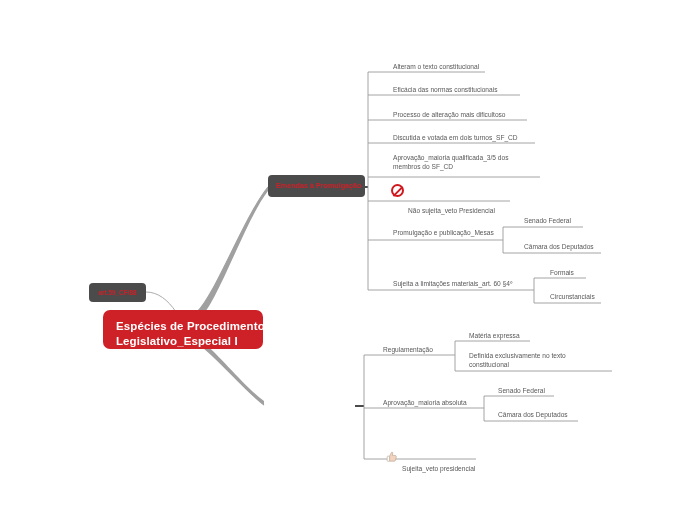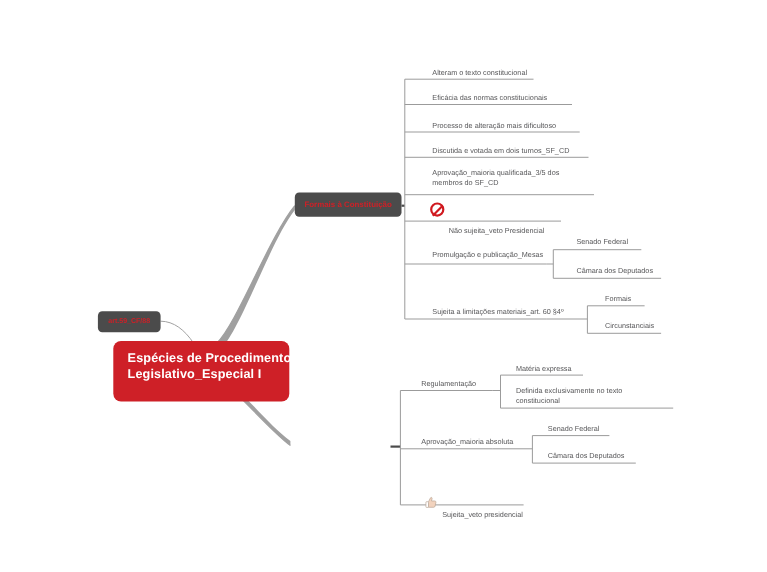--- a/index.html
+++ b/index.html
@@ -34,21 +34,21 @@
   }
 
   .root-node {
     background: #CE2027;
     color: #ffffff;
     border-radius: 7px;
     font-size: 11.5px;
     font-weight: bold;
     line-height: 15px;
     letter-spacing: 0.1px;
-    padding: 9px 13px 16px 13px;
+    padding: 9px 13px 0 13px;
     left: 103px;
     top: 310px;
     width: 160px;
   }
 
   .branch-node {
     background: #4B4B4B;
     color: #CE2027;
     border-radius: 4px;
     font-size: 7.2px;
@@ -172,21 +172,21 @@
     <line x1="484" y1="396" x2="484" y2="421" stroke="#9A9A9A" stroke-width="0.9"></line>
     <line x1="484" y1="396" x2="554" y2="396" stroke="#9A9A9A" stroke-width="0.9"></line>
     <line x1="484" y1="421" x2="578" y2="421" stroke="#9A9A9A" stroke-width="0.9"></line>
   </svg>
 
   <div class="node tag-node">art.59_CF/88</div>
 
   <div class="node root-node">Espécies de Procedimento
 Legislativo_Especial I</div>
 
-  <div class="node branch-node branch-emendas">Formais à Constituição</div>
+  <div class="node branch-node branch-emendas">Emendas à Promulgação</div>
 
 
   <div class="leaf" style="left:393px; top:62px;">Alteram o texto constitucional</div>
 
   <div class="leaf" style="left:393px; top:85px;">Eficácia das normas constitucionais</div>
 
   <div class="leaf" style="left:393px; top:110px;">Processo de alteração mais dificultoso</div>
 
   <div class="leaf" style="left:393px; top:133px;">Discutida e votada em dois turnos_SF_CD</div>
 

